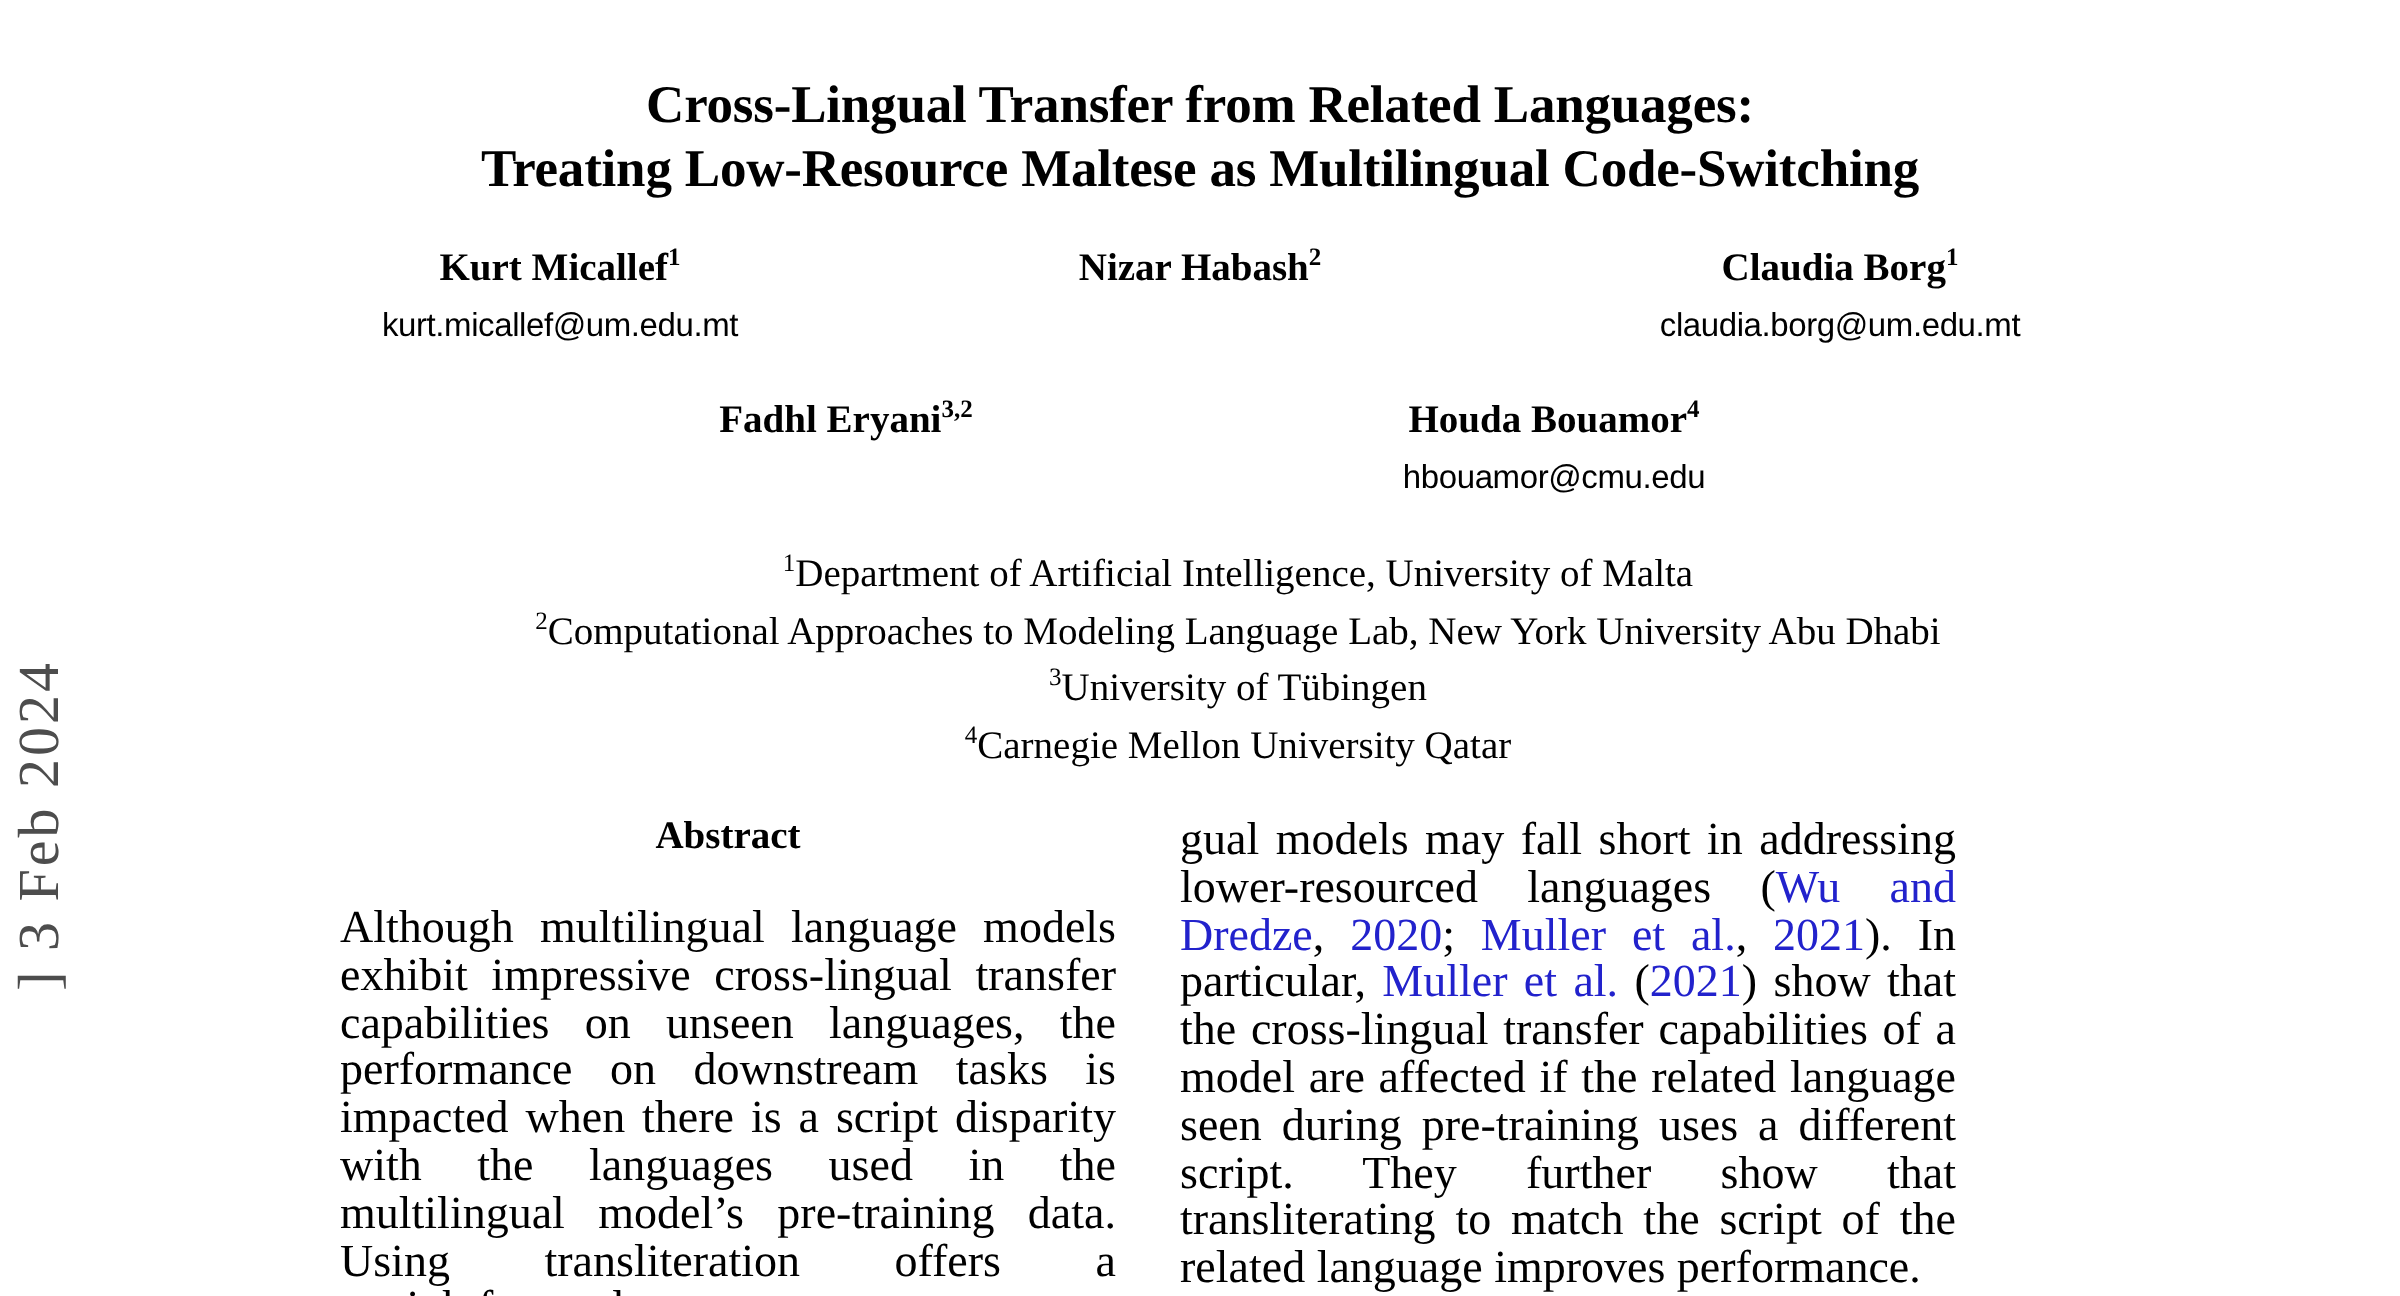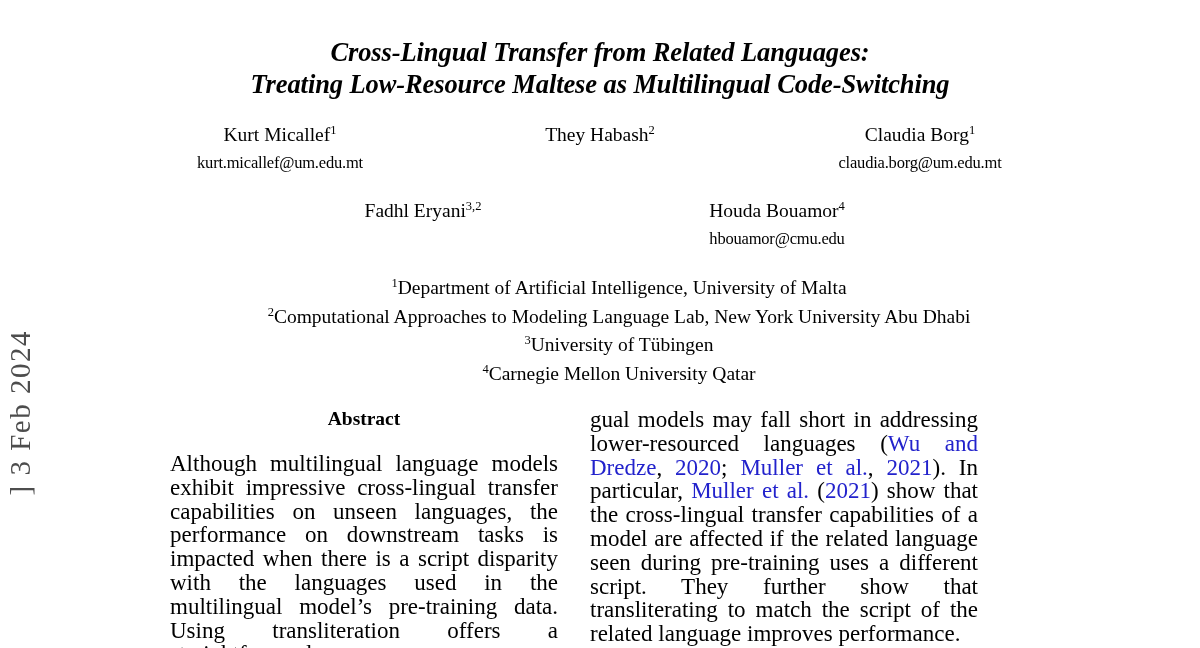--- a/index.html
+++ b/index.html
@@ -48,42 +48,42 @@
 
   .title {
     text-align: center;
     font-weight: bold;
     font-size: 26.5px;
     line-height: 32px;
     margin: 36px auto 0 auto;
     width: 1060px;
     letter-spacing: -0.1px;
   }
-  .title-line { display: block; font-style: italic; }
+  .title-line { display: block; }
 
   .authors-row {
     display: flex;
     justify-content: center;
     margin-top: 24px;
   }
   .author-block {
     text-align: center;
   }
   .author-name {
-    font-weight: normal;
+    font-weight: bold;
     font-size: 19.5px;
     line-height: 22px;
   }
   .author-name sup {
     font-size: 12.5px;
     vertical-align: super;
     line-height: 0;
   }
   .author-email {
-    font-family: Liberation Serif, serif;
+    font-family: Liberation Sans, sans-serif;
     font-size: 16.5px;
     line-height: 22px;
     margin-top: 6px;
     letter-spacing: -0.2px;
     text-align: center;
   }
 
   .row1 .author-block { width: 320px; }
   .row2 { margin-top: 26px; gap: 14px; }
   .row2 .author-block { width: 340px; }
@@ -147,21 +147,21 @@
 
   <div class="authors-row row1">
     <div class="author-block">
       <div class="author-name">
         <span>Kurt Micallef</span><sup>1</sup>
       </div>
       <div class="author-email">kurt.micallef@um.edu.mt</div>
     </div>
     <div class="author-block">
       <div class="author-name">
-        <span>They Habash</span><sup>2</sup>
+        <span>Nizar Habash</span><sup>2</sup>
       </div>
     </div>
     <div class="author-block">
       <div class="author-name">
         <span>Claudia Borg</span><sup>1</sup>
       </div>
       <div class="author-email">claudia.borg@um.edu.mt</div>
     </div>
   </div>
 

